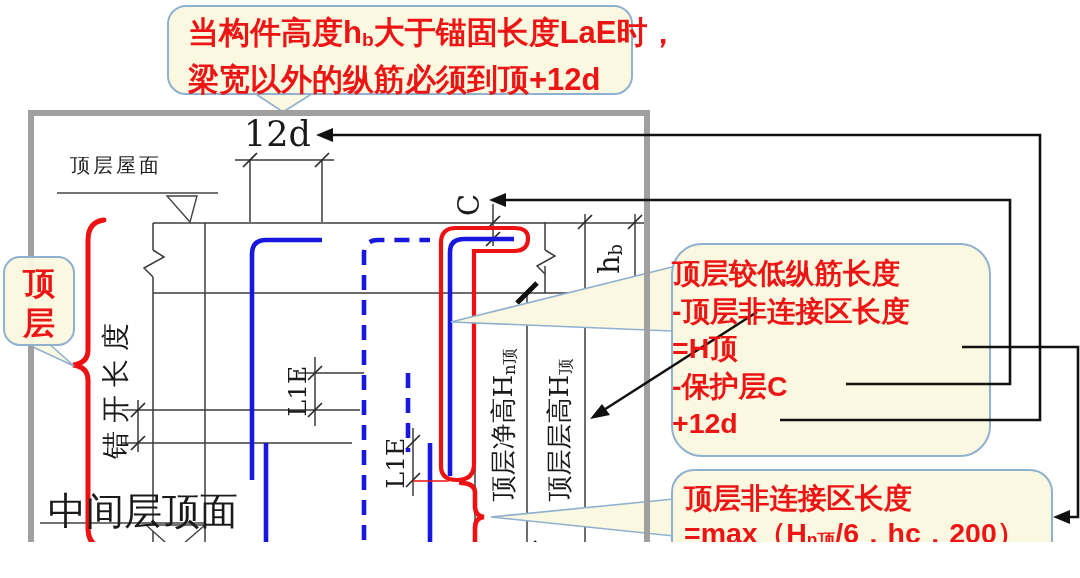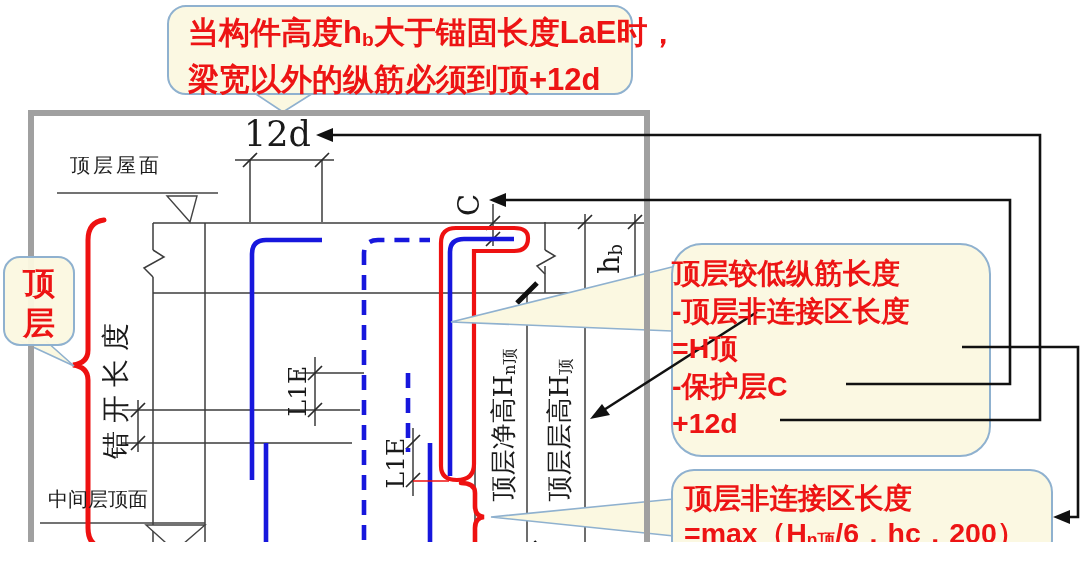--- a/index.html
+++ b/index.html
@@ -117,21 +117,21 @@
 
   <div class="txt red" style="left:4px;top:263px;width:70px;font-size:32px;line-height:40px;text-align:center;">
     <div>顶</div>
     <div>层</div>
   </div>
 
   <div class="txt serif" style="left:244px;top:114px;font-size:35px;">12d</div>
 
   <div class="txt serif" style="left:70px;top:146px;font-size:20px;letter-spacing:3px;margin-top:6px;">顶层屋面</div>
 
-  <div class="txt serif" style="left:48px;top:486px;font-size:20px;">中间层顶面</div>
+  <div class="txt serif" style="left:48px;top:486px;font-size:38px;">中间层顶面</div>
 
   <div class="txt serif rot" style="left:37px;top:372px;width:150px;height:30px;font-size:28px;letter-spacing:8px;">错开长度</div>
 
   <div class="txt serif rot" style="left:256px;top:378px;width:80px;height:26px;font-size:25px;">L1E</div>
 
   <div class="txt serif rot" style="left:354px;top:450px;width:80px;height:26px;font-size:25px;">L1E</div>
 
   <div class="txt serif rot" style="left:449px;top:190px;width:36px;height:30px;font-size:29px;">C</div>
 
   <div class="txt serif rot" style="left:577px;top:244px;width:60px;height:30px;font-size:29px;">

